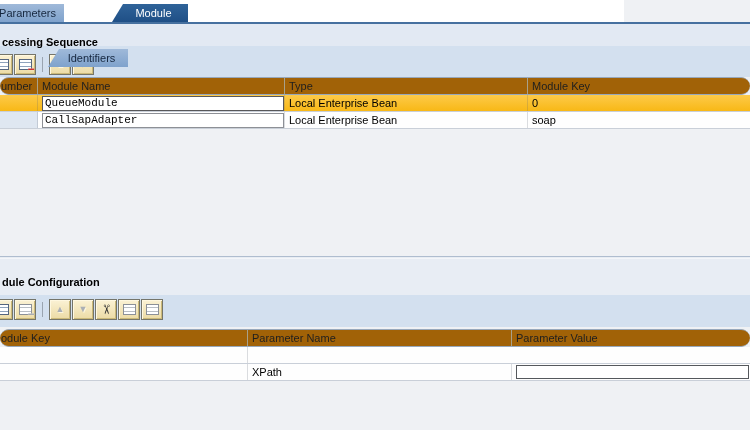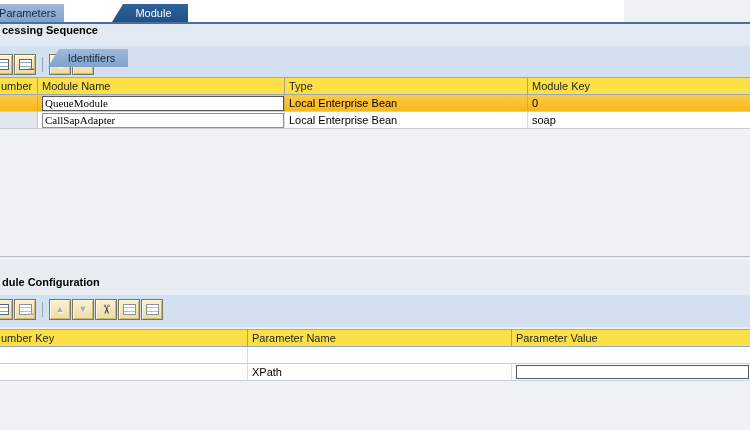--- a/index.html
+++ b/index.html
@@ -21,21 +21,21 @@
   
   .band{position:absolute;left:0;width:750px;}
   .b1a{top:24px;height:22px;background:#E2E9F3;}
   .b1b{top:46px;height:31px;background:#D3E0EF;}
   .divider{position:absolute;top:256px;left:0;width:750px;height:3px;
            background:linear-gradient(#AFBDCF 0 1px,#E8EDF3 1px 2px,#F4F6F9 2px 3px);}
   .b2a{top:259px;height:36px;background:#E8EDF4;}
   .b2b{top:295px;height:32px;background:#D3E0EF;}
 
   .sec-title{position:absolute;left:2px;font-weight:bold;color:#000;}
-  .t-seq{top:24px;}
+  .t-seq{top:36px;}
   .t-cfg{top:276px;}
 
   
   .toolbar{position:absolute;left:0;display:flex;align-items:center;}
   .tb1{top:54px;}
   .tb2{top:299px;}
   .tbtn{position:relative;width:22px;height:21px;margin-right:1px;box-sizing:border-box;
         background:linear-gradient(#FBF2D5,#ECDBA5);border:1px solid #75756A;
         box-shadow:inset 1px 1px 0 #FFF8E0, inset -1px -1px 0 #CBB978;
         display:flex;align-items:center;justify-content:center;cursor:default;}
@@ -52,40 +52,40 @@
           background-size:100% 4px;background-position:0 2px;}
   .rowico.gray{border-color:#8C9097;background-image:linear-gradient(#B9BEC5 1px,transparent 1px);}
   .badge{position:absolute;font-weight:bold;font-size:9px;line-height:9px;}
   .minus{right:-4px;bottom:-5px;color:#C81A1A;font-size:12px;line-height:10px;text-shadow:0 0 1px #FFFFFF;}
   .minus.gray,.plus.gray{color:#9FA3A9;}
 
   
   .grid{position:absolute;left:0;width:750px;}
   .g1{top:77px;}
   .g2{top:329px;}
-  .hrow{display:flex;height:18px;line-height:17px;background:#fde047;
-        border-top:1px solid #97A8BC;border-bottom:1px solid #97A8BC;box-sizing:border-box;}
+  .hrow{display:flex;height:18px;line-height:17px;background:#a16207;
+        border-top:1px solid #97A8BC;border-bottom:1px solid #97A8BC;box-sizing:border-box;border-radius:9px;}
   .hcell{box-sizing:border-box;padding-left:4px;border-right:1px solid #A9A18A;color:#1F1F1F;
          white-space:nowrap;overflow:hidden;}
   .hcell.first{padding-left:1px;}
   .hcell.last{border-right:none;}
   .brow{display:flex;height:17px;line-height:16px;background:#FEFEFE;
         border-bottom:1px solid #C9CFD8;box-sizing:border-box;}
   .brow.selrow{background:linear-gradient(#FDCA49,#F8B816);}
   .bcell{box-sizing:border-box;padding-left:4px;border-right:1px solid rgba(90,100,115,0.22);
          white-space:nowrap;overflow:hidden;display:flex;align-items:center;}
   .bcell.last{border-right:none;}
   .numcell{background:#DFE7F1;}
   .selrow .numcell{background:transparent;}
   
   .w-num{width:38px;}  .w-mn{width:247px;} .w-ty{width:243px;} .w-mk{flex:1;}
   .w-mk2{width:248px;} .w-pn{width:264px;} .w-pv{flex:1;}
   .cell-input{width:100%;height:15px;box-sizing:border-box;margin:0;padding:0 2px;
               border:1px solid #58585A;background:#FFFFFF;
-              font-family:Liberation Serif, serif;font-size:11px;color:#000;}
+              font-family:Liberation Mono, monospace;font-size:11px;color:#000;}
   .cell-input.lite{border-color:#8D9096;}
   .pv-input{width:100%;height:14px;box-sizing:border-box;margin:0 1px 0 0;padding:0 2px;
             border:1px solid #55585C;background:#FFFFFF;
             font-family:"Liberation Sans",sans-serif;font-size:11px;color:#000;}
 </style>
 </head>
 <body>
 
 <div class="screen">
 
@@ -177,21 +177,21 @@
     <div class="tbtn">
       <span class="rowico gray"></span>
     </div>
     <div class="tbtn">
       <span class="rowico gray"></span>
     </div>
   </div>
 
   <div class="grid g2">
     <div class="hrow">
-      <div class="hcell first w-mk2">umber Key</div>
+      <div class="hcell first w-mk2">odule Key</div>
       <div class="hcell w-pn">Parameter Name</div>
       <div class="hcell last w-pv">Parameter Value</div>
     </div>
     <div class="brow">
       <div class="bcell w-mk2"></div>
       <div class="bcell last w-pv"></div>
     </div>
     <div class="brow">
       <div class="bcell w-mk2"></div>
       <div class="bcell w-pn">XPath</div>

